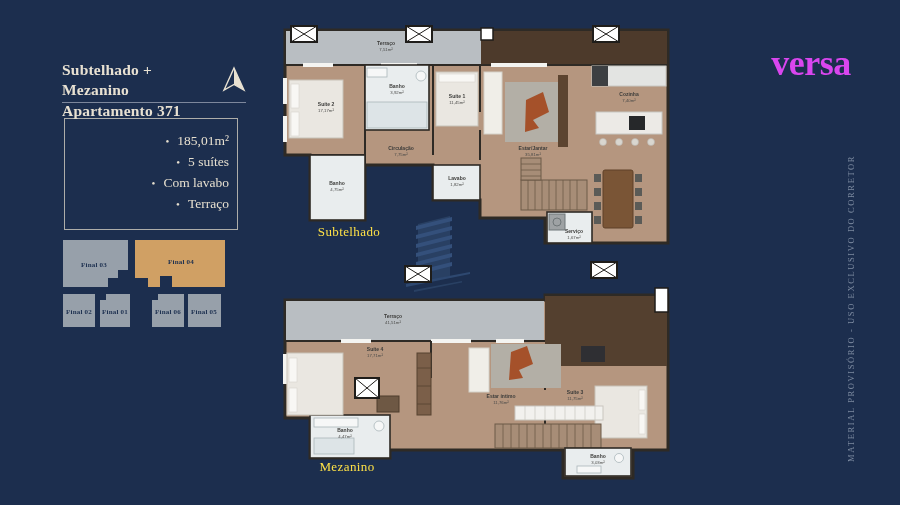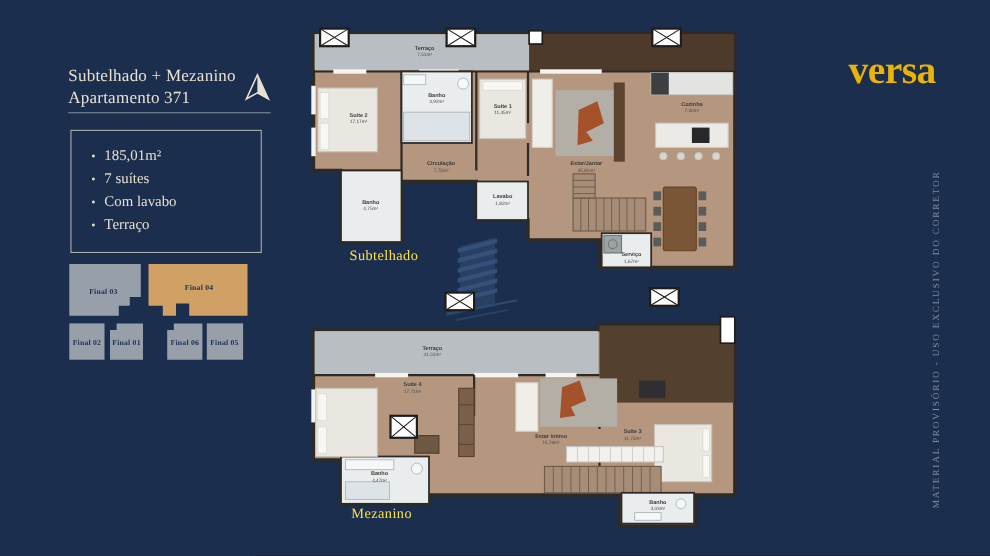--- a/index.html
+++ b/index.html
@@ -2,29 +2,29 @@
 <html><head>
 <meta charset="utf-8">
 <style>
   html,body{margin:0;padding:0;background:#101d33;}
   .stage{
     position:relative;width:900px;height:505px;overflow:hidden;
     background:#1c2e4e;font-family:"Liberation Serif",serif;
   }
   
   .title-row{position:absolute;left:62px;top:60px;width:184px;display:flex;justify-content:space-between;}
-  .title{color:#e8e1d2;font-size:15.5px;line-height:1.32;letter-spacing:.2px;font-weight:400;margin:0;}
+  .title{color:#e8e1d2;font-size:15.5px;line-height:1.32;letter-spacing:.2px;font-weight:700;margin:0;}
   .north{margin-top:6px;flex:0 0 auto;}
   .rule{position:absolute;left:62px;top:102px;width:184px;height:1px;background:rgba(205,210,220,.55);}
   .features-box{
     position:absolute;left:64px;top:118px;width:146px;height:96px;
     border:1px solid rgba(222,216,200,.75);padding:8px 8px 6px 18px;
   }
   .features-box ul{list-style:none;margin:4px 0 0 0;padding:0;}
-  .features-box li{color:#e6dfcf;font-size:13.5px;line-height:1.55;white-space:nowrap;}
+  .features-box li{color:#e6dfcf;font-size:13.5px;line-height:1.55;white-space:nowrap;text-align:right;}
   .features-box li .dot{color:#e6dfcf;margin-right:8px;font-size:11px;}
   .keyplan{position:absolute;left:60px;top:238px;}
   .keyplan text{font-family:"Liberation Serif",serif;font-size:7px;font-weight:bold;fill:#1d3050;letter-spacing:.2px;text-anchor:middle;}
   .unit{fill:#97a0aa;}
   .unit.hl{fill:#d0a064;}
   
   .plan-sub{position:absolute;left:281px;top:20px;}
   .plan-mez{position:absolute;left:281px;top:258px;}
   .plan-caption{position:absolute;color:#fde047;font-size:13px;letter-spacing:.4px;width:110px;text-align:center;}
   .cap-sub{left:294px;top:224px;}
@@ -41,21 +41,21 @@
   .sofa{fill:#f0eee8;stroke:#d5d2ca;stroke-width:1;}
   .rug{fill:#b3afa6;}
   .throw{fill:#a5512a;}
   .stairs{fill:#a78d77;stroke:#6d5a48;stroke-width:1;}
   .step{stroke:#6d5a48;stroke-width:.8;}
   .fixture{fill:#f6f7f7;stroke:#aab6ba;stroke-width:.8;}
   
   .watermark{position:absolute;left:392px;top:198px;opacity:.95;}
   .logo{
     position:absolute;left:756px;top:42px;width:110px;text-align:center;
-    color:#eab308;font-size:36px;font-weight:bold;letter-spacing:-.5px;
+    color:#d946ef;font-size:36px;font-weight:bold;letter-spacing:-.5px;
   }
   .vertical-note{
     position:absolute;left:846px;top:222px;height:240px;
     writing-mode:vertical-rl;transform:rotate(180deg);
     color:#7d8ba1;font-size:8.5px;letter-spacing:1.6px;white-space:nowrap;
     font-family:"Liberation Serif",serif;
   }
 </style>
 </head>
 <body>
@@ -70,21 +70,21 @@
     <svg class="north" width="24" height="26" viewBox="0 0 24 26">
       <polygon points="12,2 22,24 12,18.5 2,24" fill="none" stroke="#e8e1d2" stroke-width="1.4"></polygon>
       <polygon points="12,2 22,24 12,18.5" fill="#e8e1d2"></polygon>
     </svg>
   </div>
   <div class="rule"></div>
 
   <div class="features-box">
     <ul>
       <li><span class="dot">•</span><span>185,01m²</span></li>
-      <li><span class="dot">•</span><span>7 suítes</span></li>
+      <li><span class="dot">•</span><span>5 suítes</span></li>
       <li><span class="dot">•</span><span>Com lavabo</span></li>
       <li><span class="dot">•</span><span>Terraço</span></li>
     </ul>
   </div>
 
   <svg class="keyplan" width="170" height="92" viewBox="0 0 170 92">
     <path class="unit" d="M3,2 H68 V32 H58 V40 H48 V49 H3 Z"></path>
     <path class="unit hl" d="M75,2 H165 V49 H112 V38 H100 V49 H88 V40 H75 Z"></path>
     <rect class="unit" x="3" y="56" width="32" height="33"></rect>
     <path class="unit" d="M40,62 H46 V56 H70 V89 H40 Z"></path>

